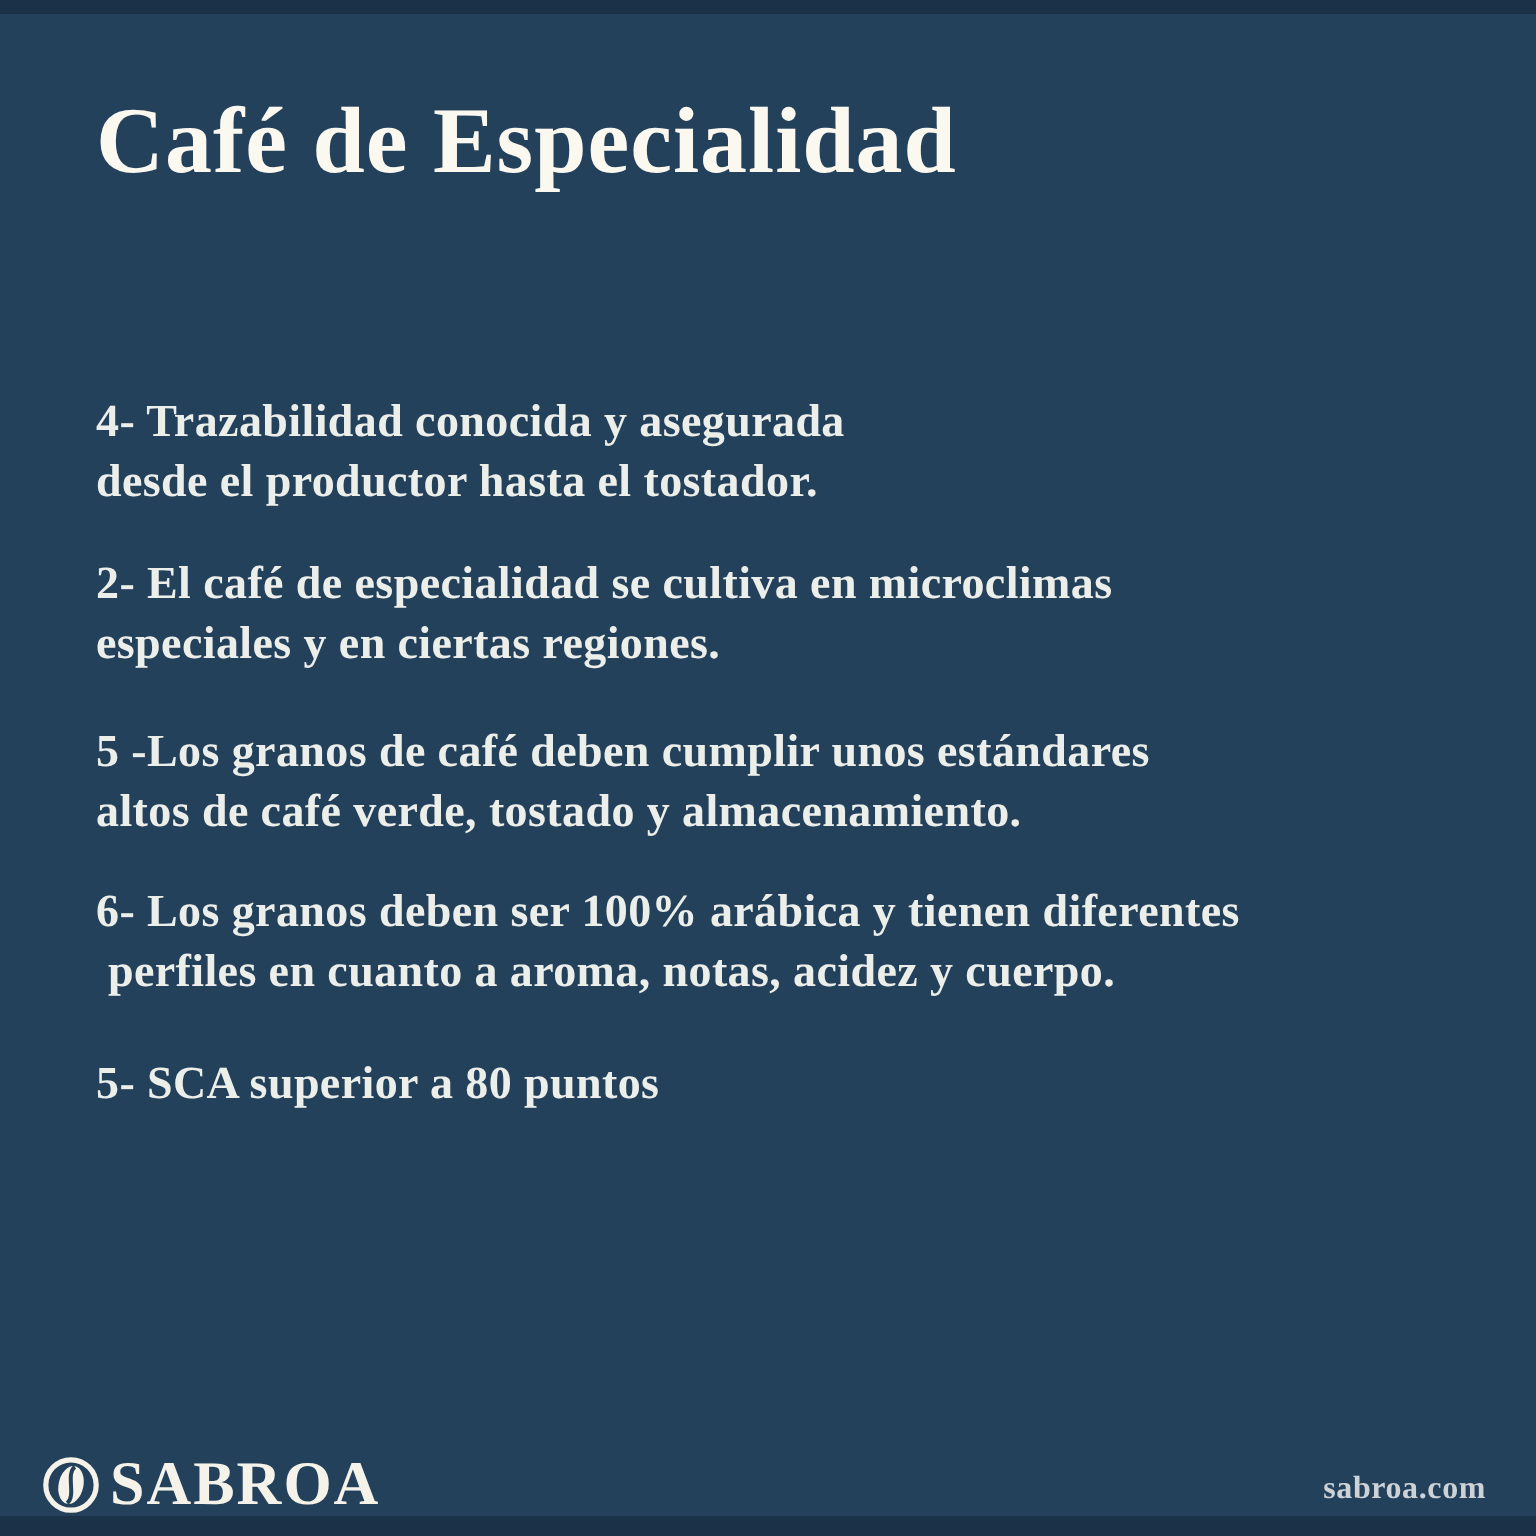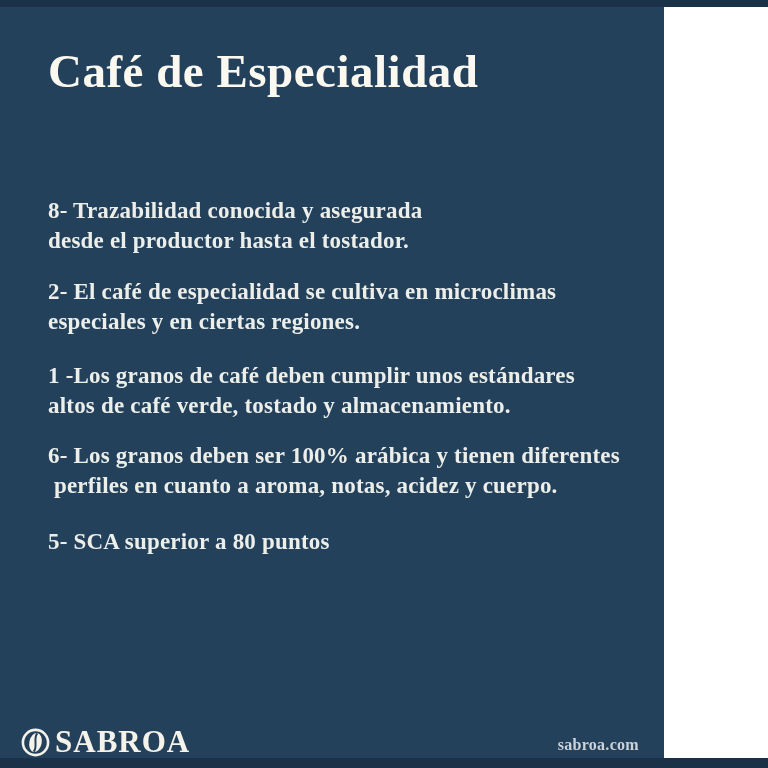--- a/index.html
+++ b/index.html
@@ -3,21 +3,21 @@
 <meta charset="utf-8">
 <style>
   * { margin: 0; padding: 0; box-sizing: border-box; }
   html, body { width: 768px; height: 768px; }
   body {
     font-family: "Liberation Serif", "DejaVu Serif", serif;
     overflow: hidden;
   }
   .canvas {
     position: relative;
-    width: 664px;
+    width: 768px;
     height: 768px;
     background: #24415c;
   }
   .edge-strip {
     position: absolute;
     left: 0;
     width: 768px;
     background: #1b3148;
   }
   .edge-strip.top { top: 0; height: 7px; }
@@ -80,25 +80,25 @@
 </head>
 <body>
 
 <div class="canvas">
 
   <div class="edge-strip top"></div>
   <div class="edge-strip bottom"></div>
 
   <h1 class="title">Café de Especialidad</h1>
 
-  <p class="point p1">8- Trazabilidad conocida y asegurada
+  <p class="point p1">4- Trazabilidad conocida y asegurada
 desde el productor hasta el tostador.</p>
   <p class="point p2">2- El café de especialidad se cultiva en microclimas
 especiales y en ciertas regiones.</p>
-  <p class="point p3">1 -Los granos de café deben cumplir unos estándares
+  <p class="point p3">5 -Los granos de café deben cumplir unos estándares
 altos de café verde, tostado y almacenamiento.</p>
   <p class="point p4">6- Los granos deben ser 100% arábica y tienen diferentes
  perfiles en cuanto a aroma, notas, acidez y cuerpo.</p>
   <p class="point p5">5- SCA superior a 80 puntos</p>
 
   <div class="brand">
     <svg class="brand-icon" viewBox="0 0 29 29">
       <circle cx="14.5" cy="14.5" r="12.6" fill="none" stroke="#f5f2e9" stroke-width="2.6"></circle>
       <g transform="rotate(12 14.5 14.5)">
         <ellipse cx="14.5" cy="14.5" rx="6.2" ry="9.6" fill="#f5f2e9"></ellipse>

